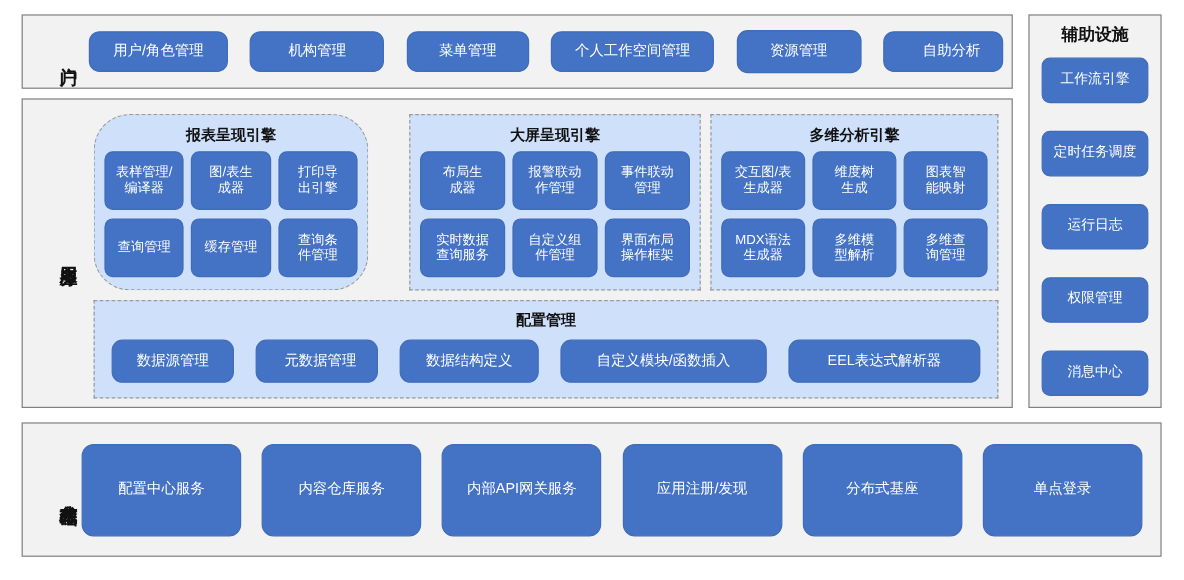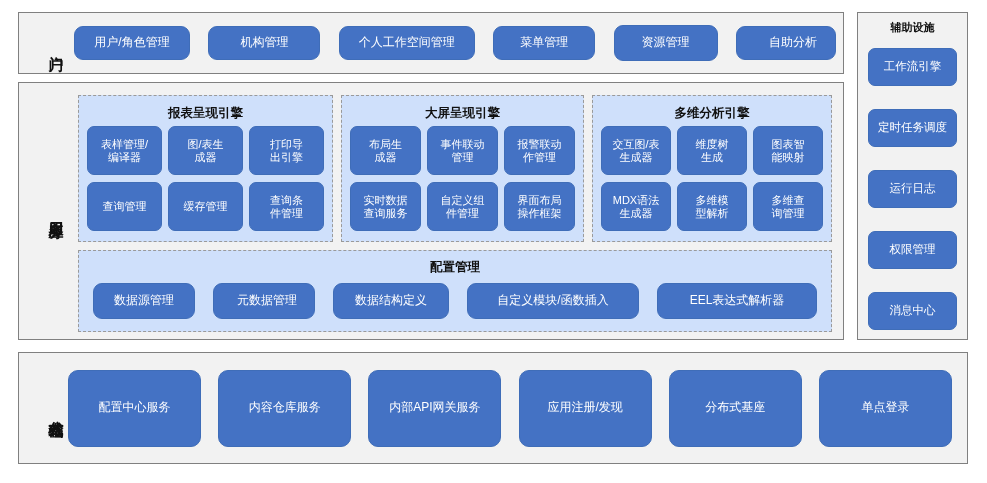--- a/index.html
+++ b/index.html
@@ -76,21 +76,21 @@
     color:#111111;
   }
   .grid3{
     position:absolute;
     display:grid;
     grid-template-columns:repeat(3,1fr);
     gap:6px;
   }
 
   
-  #grp-report{left:78px;top:95px;width:255px;height:147px;}
+  #grp-report{left:78px;top:95px;width:229px;height:147px;border-radius:30px;}
   #grp-screen{left:341px;top:95px;width:243px;height:147px;}
   #grp-olap{left:592px;top:95px;width:240px;height:147px;}
 
   .eng-title{top:9px;}
   .eng-grid{left:8px;top:30px;right:8px;bottom:9px;}
   .eng-grid .btn{height:49px;}
 
   
   #grp-config{left:78px;top:250px;width:754px;height:82px;}
   #config-title{top:8px;}
@@ -112,40 +112,40 @@
     display:flex;
     justify-content:space-between;
     align-items:center;
   }
   #base-row .btn{width:133px;height:77px;font-size:12px;border-radius:10px;}
 
   
   #aux-panel{left:857px;top:12px;width:111px;height:328px;}
   #aux-title{
     position:absolute;left:857px;top:20px;width:111px;
-    text-align:center;font-size:11px;font-weight:bold;color:#111111;
+    text-align:center;font-size:14px;font-weight:bold;color:#111111;
   }
   #aux-list{
     position:absolute;left:868px;top:48px;width:89px;height:282px;
     display:flex;flex-direction:column;justify-content:space-between;
   }
   #aux-list .btn{width:89px;height:38px;font-size:11.5px;}
 </style>
 </head>
 <body>
 
 <div class="canvas">
 
   <div class="panel" id="portal-panel"></div>
   <div class="panel-label vlabel" id="portal-label">门户</div>
   <div class="pill-row" id="portal-row" style="left:74px;top:24px;width:762px;height:38px;justify-content:space-between;">
       <div class="btn lg" style="width: 116px; height: 34px;">用户/角色管理</div>
       <div class="btn lg" style="width: 112px; height: 34px;">机构管理</div>
+      <div class="btn lg" style="width: 102px; height: 34px;">菜单管理</div>
       <div class="btn lg" style="width: 136px; height: 34px;">个人工作空间管理</div>
-      <div class="btn lg" style="width: 102px; height: 34px;">菜单管理</div>
       <div class="btn lg" style="width: 104px; height: 36px;">资源管理</div>
       <div class="btn lg" style="width: 100px; height: 34px; padding-left: 18px;">自助分析</div>
     </div>
 
   <div class="panel" id="app-panel"></div>
   <div class="panel-label vlabel" id="app-label">应用服务</div>
 
   <div class="group" id="grp-report">
     <div class="group-title eng-title">报表呈现引擎</div>
     <div class="grid3 eng-grid">
@@ -160,24 +160,24 @@
         <div class="btn sm">查询条
 件管理</div>
       </div>
   </div>
 
   <div class="group" id="grp-screen">
     <div class="group-title eng-title">大屏呈现引擎</div>
     <div class="grid3 eng-grid">
         <div class="btn sm">布局生
 成器</div>
+        <div class="btn sm">报警联动
+作管理</div>
         <div class="btn sm">事件联动
 管理</div>
-        <div class="btn sm">报警联动
-作管理</div>
         <div class="btn sm">实时数据
 查询服务</div>
         <div class="btn sm">自定义组
 件管理</div>
         <div class="btn sm">界面布局
 操作框架</div>
       </div>
   </div>
 
   <div class="group" id="grp-olap">

